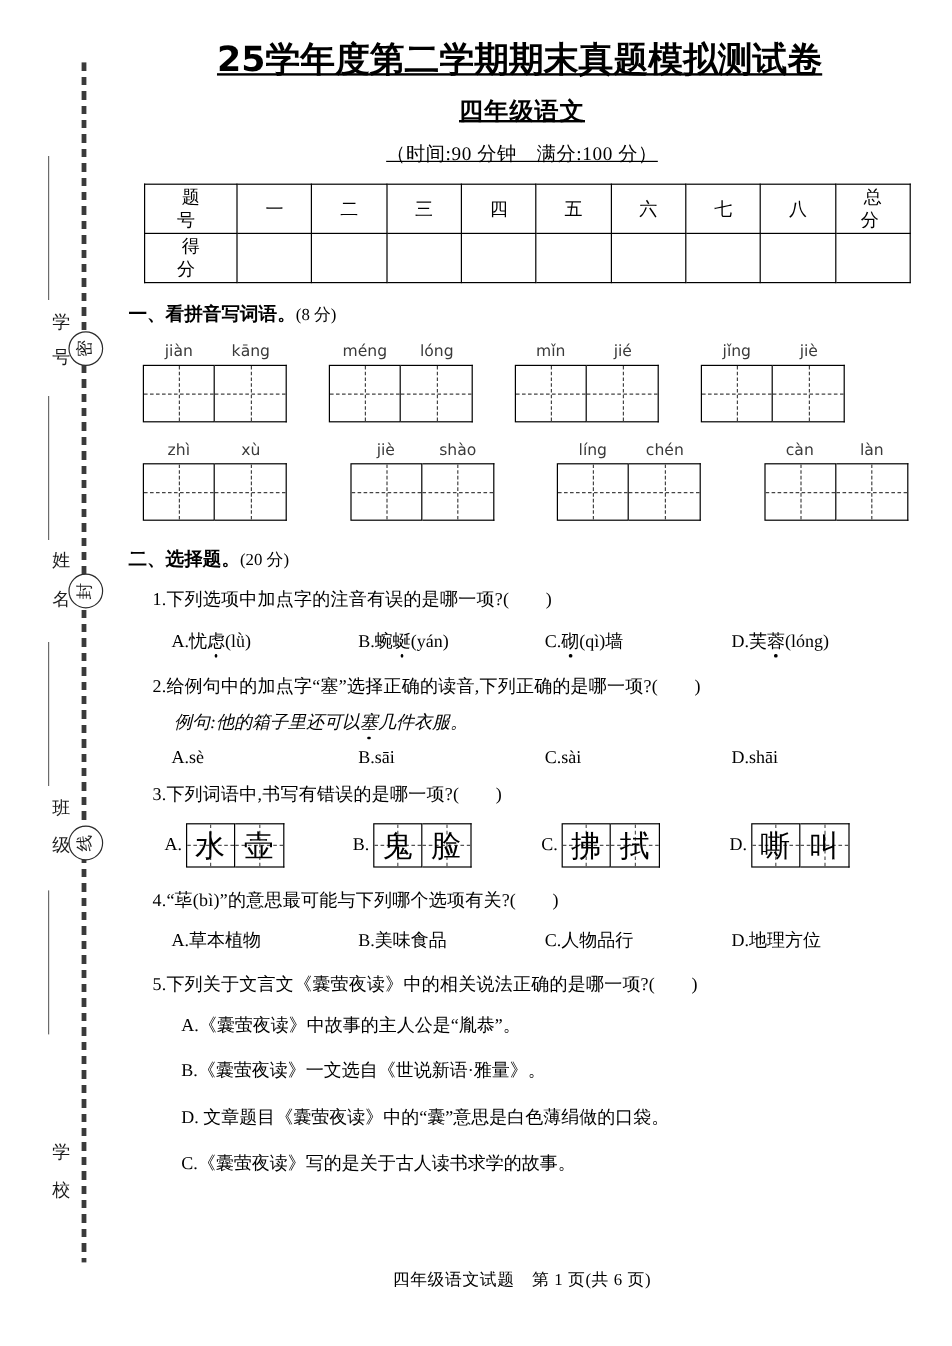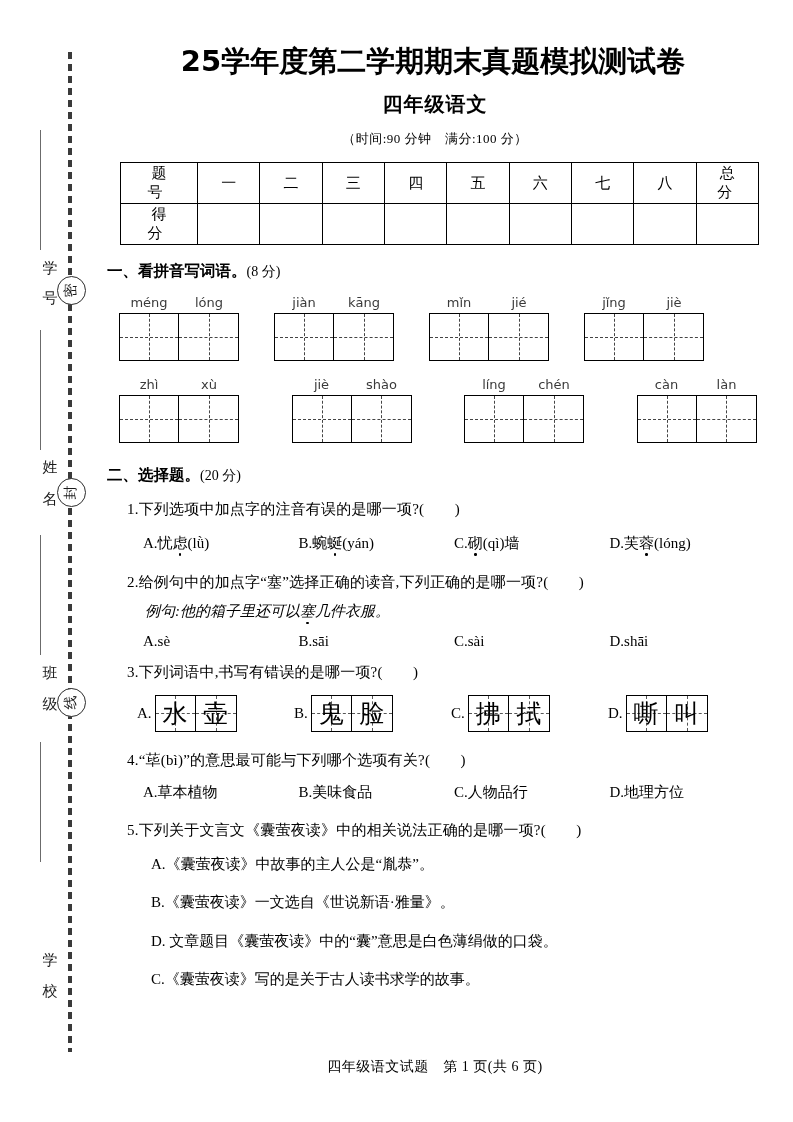--- a/index.html
+++ b/index.html
@@ -70,38 +70,38 @@
   }
 
   
   #page-body {
     position: absolute;
     left: 105px; top: 0;
     width: 660px; height: 1122px;
   }
 
   
-  #title-block { padding-top: 42px; text-align: center; }
+  #title-block { padding-top: 30px; text-align: center; text-decoration: underline; }
   #main-title {
     font-size: 29px;
     font-weight: bold;
     letter-spacing: 0px;
     font-family: "DejaVu Sans", "Liberation Sans", sans-serif;
     white-space: nowrap;
     margin-left: -4px;
   }
   #subject-title {
     font-size: 20px;
     font-weight: bold;
     margin-top: 9px;
     letter-spacing: 1px;
     font-family: "Liberation Serif", "DejaVu Serif", serif;
   }
   #exam-meta {
-    font-size: 13px;
+    font-size: 16px;
     margin-top: 12px;
     letter-spacing: 0.5px;
   }
 
   
   #score-table-wrap { margin-top: 14px; padding: 0 5px 0 2px; }
   table.score-table {
     border-collapse: collapse;
     width: 639px;
     table-layout: fixed;
@@ -312,32 +312,32 @@
       </table>
   </div>
 
   <div class="section-head">
     <span>一、看拼音写词语。</span><span class="pts">(8 分)</span>
   </div>
 
   <div class="pinyin-row">
     <div class="pinyin-cellgroup">
       <div class="pinyin-text">
+        <span>jiàn</span>
+          <span>kāng</span>
+      </div>
+      <div class="tzg">
+          <div class="cell"></div>
+          <div class="cell"></div>
+        </div>
+    </div>
+    <div class="pinyin-cellgroup">
+      <div class="pinyin-text">
         <span>méng</span>
           <span>lóng</span>
-      </div>
-      <div class="tzg">
-          <div class="cell"></div>
-          <div class="cell"></div>
-        </div>
-    </div>
-    <div class="pinyin-cellgroup">
-      <div class="pinyin-text">
-        <span>jiàn</span>
-          <span>kāng</span>
       </div>
       <div class="tzg">
           <div class="cell"></div>
           <div class="cell"></div>
         </div>
     </div>
     <div class="pinyin-cellgroup">
       <div class="pinyin-text">
         <span>mǐn</span>
           <span>jié</span>

